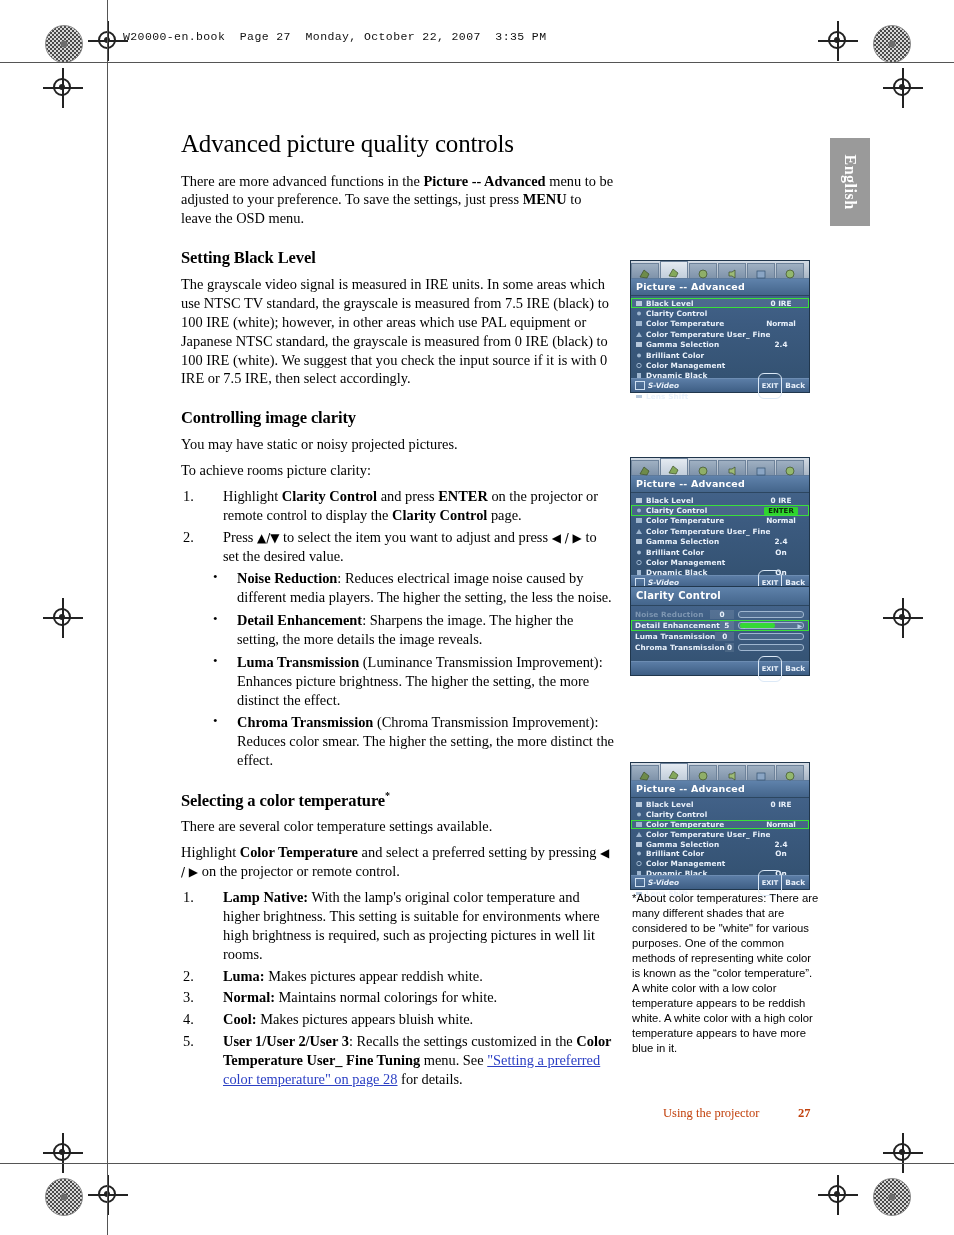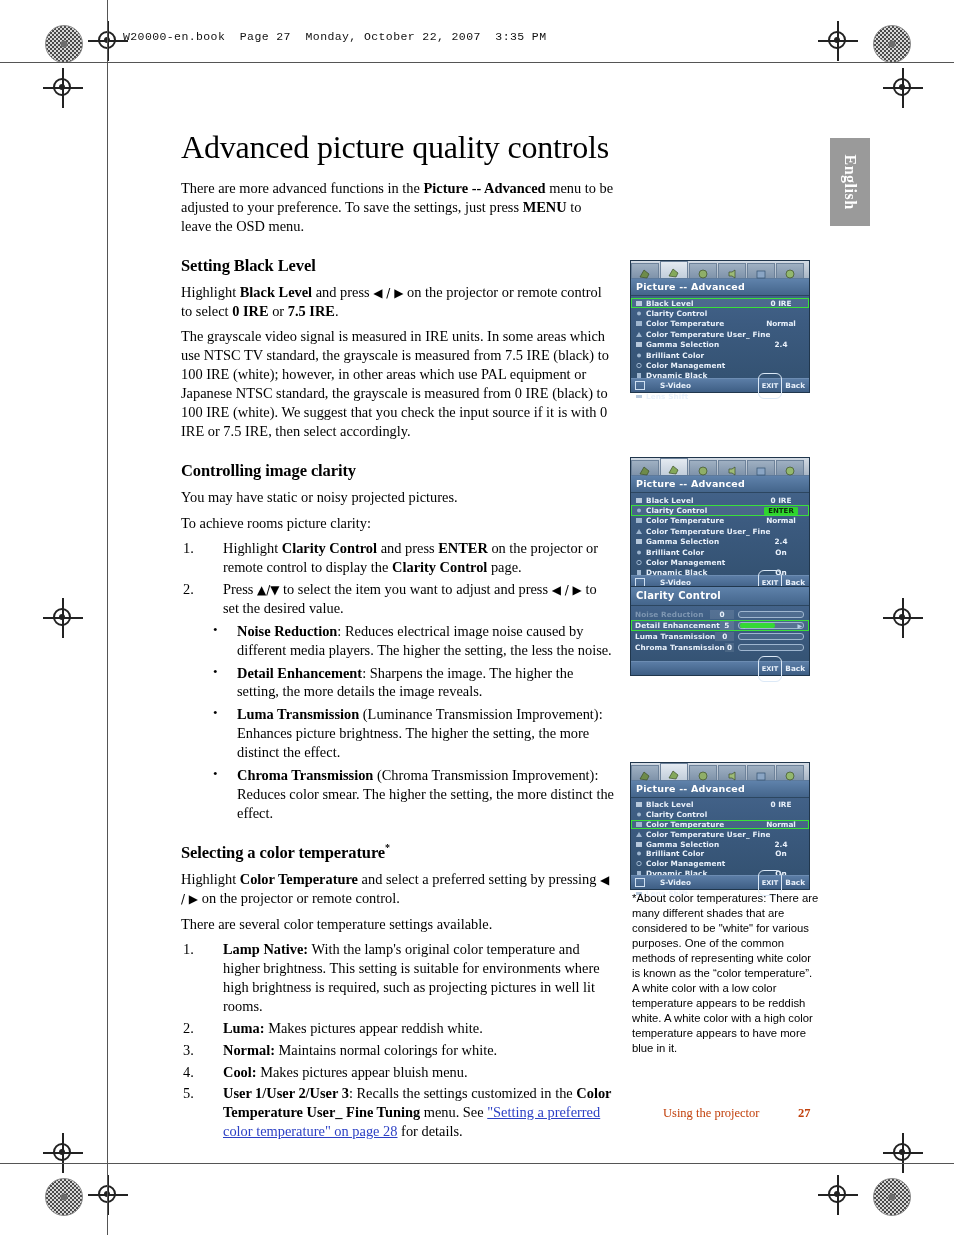--- a/index.html
+++ b/index.html
@@ -30,21 +30,21 @@
     font-family:"Liberation Mono", monospace;font-size:11.5px;letter-spacing:.4px;color:#111;white-space:pre;}
 
   
   .langtab{position:absolute;left:830px;top:138px;width:40px;height:88px;background:#9a9a9a;}
   .langtab span{position:absolute;left:50%;top:50%;
     transform:translate(-50%,-50%) rotate(90deg);
     color:#fff;font-family:"Liberation Serif", serif;font-weight:bold;font-size:16px;letter-spacing:.5px;white-space:nowrap;}
 
   
   .col{position:absolute;left:181px;top:130px;width:434px;}
-  h1.doc{font-size:32px;font-weight:normal;margin:0 0 14px 0;letter-spacing:-.2px;line-height:1.1;}
+  h1.doc{font-size:25px;font-weight:normal;margin:0 0 14px 0;letter-spacing:-.2px;line-height:1.1;}
   h2.doc{font-size:16.5px;font-weight:bold;margin:20px 0 7px 0;letter-spacing:-.1px;}
   p.doc{font-size:14.4px;line-height:1.31;margin:0 0 7px 0;text-align:left;}
   b{font-weight:bold;}
   .lnk{color:#2b3fc4;}
   .sup{font-size:10px;vertical-align:super;}
 
   ol.num{list-style:none;margin:2px 0 0 0;padding:0;}
   ol.num>li{position:relative;padding-left:42px;font-size:14.4px;line-height:1.31;margin-bottom:3px;}
   ol.num>li .n{position:absolute;left:2px;top:0;width:22px;text-align:left;}
 
@@ -81,21 +81,21 @@
   .indent{padding-left:15px;}
   .slider{flex:0 0 64px;height:5px;border:1px solid #9fb6cf;border-radius:3px;background:rgba(255,255,255,.08);position:relative;margin-left:2px;}
   .slider .fill{position:absolute;left:1px;top:0px;bottom:0px;background:#35d935;border-radius:2px;}
   .slider .ar{position:absolute;top:-1px;font-size:6px;color:#bcd2e8;}
   .slider .ar.l{left:1px;}
   .slider .ar.r{right:1px;}
   .valbox{width:24px;text-align:center;font-size:7.3px;font-weight:bold;background:rgba(255,255,255,.10);margin-right:2px;}
   .osd-foot{position:absolute;left:0;right:0;bottom:0;height:13px;
     background:linear-gradient(180deg,#5b7da6,#3e5e84);border-top:1px solid #6c8cb2;
     display:flex;align-items:center;padding:0 4px;font-size:7.3px;font-weight:bold;}
-  .osd-foot .src{flex:1;display:flex;align-items:flex-start;gap:15px;}
+  .osd-foot .src{flex:1;display:flex;align-items:flex-start;gap:3px;font-style:italic;}
   .osd-foot .sq{width:8px;height:7px;border:1px solid #cfe0f2;display:inline-block;}
   .exitpill{border:1px solid #dce9f7;border-radius:6px;padding:8px 3px;margin-right:3px;font-size:6.6px;}
 
   .note{position:absolute;left:632px;top:891px;width:188px;
     font-family:"Liberation Sans", sans-serif;font-size:11.3px;font-weight:normal;line-height:1.33;color:#000;}
 
   .footer{position:absolute;left:663px;top:1106px;
     font-family:Liberation Serif, serif;font-size:12.5px;color:#c2410c;}
   .footer .pg{position:absolute;left:135px;top:0;font-weight:bold;text-align:right;}
 </style>
@@ -177,48 +177,47 @@
   <span>English</span>
 </div>
 
 <div class="col">
 
   <h1 class="doc">Advanced picture quality controls</h1>
 
   <p class="doc"><span>There are more advanced functions in the </span><b>Picture -- Advanced</b><span> menu to be adjusted to your preference. To save the settings, just press </span><b>MENU</b><span> to leave the OSD menu.</span></p>
 
   <h2 class="doc">Setting Black Level</h2>
-  <p class="doc"><span>Highlight </span><b>Black Level</b><span> and press </span><span class="arr">◀ / ▶</span><span> on the projector or remote control to select </span><b>0 IRE</b><span> or </span><b>7.5 IRE</b><span>.</span></p>
   <p class="doc">The grayscale video signal is measured in IRE units. In some areas which use NTSC TV standard, the grayscale is measured from 7.5 IRE (black) to 100 IRE (white); however, in other areas which use PAL equipment or Japanese NTSC standard, the grayscale is measured from 0 IRE (black) to 100 IRE (white). We suggest that you check the input source if it is with 0 IRE or 7.5 IRE, then select accordingly.</p>
 
   <h2 class="doc">Controlling image clarity</h2>
   <p class="doc">You may have static or noisy projected pictures.</p>
   <p class="doc">To achieve rooms picture clarity:</p>
 
   <ol class="num">
     <li><span class="n">1.</span><span>Highlight </span><b>Clarity Control</b><span> and press </span><b>ENTER</b><span> on the projector or remote control to display the </span><b>Clarity Control</b><span> page.</span></li>
     <li><span class="n">2.</span><span>Press </span><span class="arr">▲/▼</span><span> to select the item you want to adjust and press </span><span class="arr">◀ / ▶</span><span> to set the desired value.</span></li>
   </ol>
 
   <ul class="bul">
     <li><span class="b">•</span><b>Noise Reduction</b><span>: Reduces electrical image noise caused by different media players. The higher the setting, the less the noise.</span></li>
     <li><span class="b">•</span><b>Detail Enhancement</b><span>: Sharpens the image. The higher the setting, the more details the image reveals.</span></li>
     <li><span class="b">•</span><b>Luma Transmission</b><span> (Luminance Transmission Improvement): Enhances picture brightness. The higher the setting, the more distinct the effect.</span></li>
     <li><span class="b">•</span><b>Chroma Transmission</b><span> (Chroma Transmission Improvement): Reduces color smear. The higher the setting, the more distinct the effect.</span></li>
   </ul>
 
   <h2 class="doc"><span>Selecting a color temperature</span><span class="sup">*</span></h2>
+  <p class="doc">There are several color temperature settings available.</p>
   <p class="doc"><span>Highlight </span><b>Color Temperature</b><span> and select a preferred setting by pressing </span><span class="arr">◀ / ▶</span><span> on the projector or remote control.</span></p>
-  <p class="doc">There are several color temperature settings available.</p>
 
   <ol class="num">
     <li><span class="n">1.</span><b>Lamp Native:</b><span> With the lamp's original color temperature and higher brightness. This setting is suitable for environments where high brightness is required, such as projecting pictures in well lit rooms.</span></li>
     <li><span class="n">2.</span><b>Luma:</b><span> Makes pictures appear reddish white.</span></li>
     <li><span class="n">3.</span><b>Normal:</b><span> Maintains normal colorings for white.</span></li>
-    <li><span class="n">4.</span><b>Cool:</b><span> Makes pictures appear bluish menu.</span></li>
+    <li><span class="n">4.</span><b>Cool:</b><span> Makes pictures appears bluish white.</span></li>
     <li><span class="n">5.</span><b>User 1/User 2/User 3</b><span>: Recalls the settings customized in the </span><b>Color Temperature User_ Fine Tuning</b><span> menu. See </span><a class="lnk" href="#">"Setting a preferred color temperature" on page 28</a><span> for details.</span></li>
   </ol>
 </div>
 
 <div class="osd" style="left:630px;top:260px;height:133px;">
   <div class="osd-tabs">
     <div class="osd-tab">
         <span class="ic"><svg viewBox="0 0 14 12">
             <path d="M2 9 L6 2 L11 6 L9 10 Z" fill="#6e8b4a" stroke="#3c4f28" stroke-width=".7"></path>
           </svg></span>

